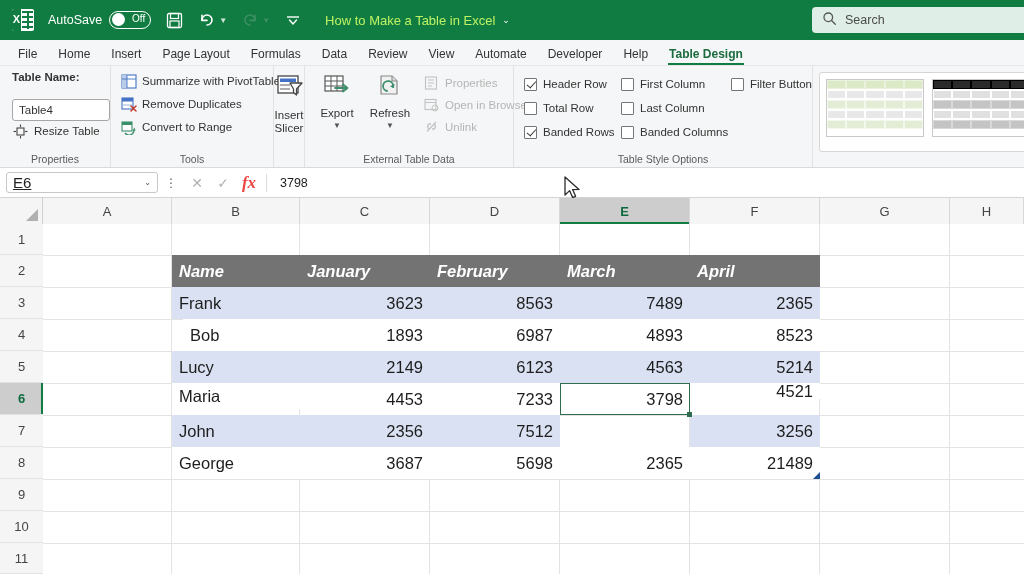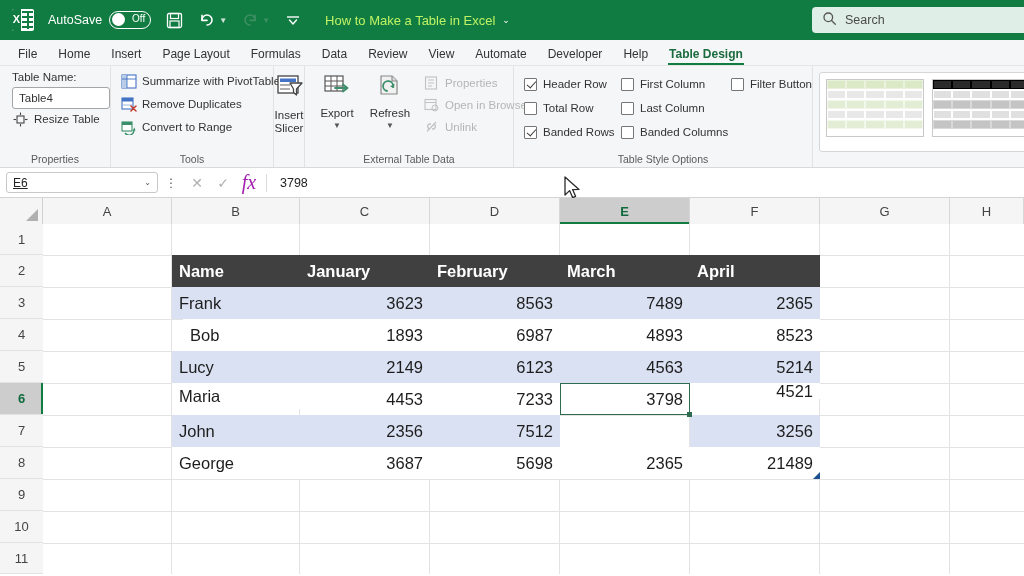--- a/index.html
+++ b/index.html
@@ -115,21 +115,21 @@
   }
   .rgroup:last-child { border-right: none; }
   .rgroup .glabel {
     position: absolute; bottom: 2px; left: 0; right: 0;
     text-align: center; font-size: 10.5px; color: #5a5a5a;
   }
   .gbody { flex: 1; }
 
   
   .g-props { width: 122px; padding-left: 12px; }
-  .g-props .tn-label { font-size: 11.5px; color: #333; margin-bottom: 4px; }
+  .g-props .tn-label { font-size: 11.5px; color: #333; margin-bottom: 16px; font-weight: bold; }
   .tn-input {
     width: 98px; height: 22px;
     border: 1px solid #a6a6a6; border-radius: 3px; background: #fff;
     font-size: 11.5px; color: #333;
     padding-left: 6px; line-height: 20px;
   }
   .row-cmd {
     display: flex; align-items: center; margin-top: 2px;
     font-size: 11.5px; color: #333; white-space: nowrap;
   }
@@ -199,27 +199,27 @@
     display: flex; align-items: center;
     border-bottom: 1px solid #d4d4d4;
   }
   .namebox {
     width: 152px; height: 21px; margin-left: 6px;
     border: 1px solid #c8c8c8; border-radius: 3px;
     background: #fff;
     display: flex; align-items: center; justify-content: space-between;
     padding: 0 6px; flex: none;
   }
-  .namebox .nb-txt { font-size: 12px; color: #222; text-decoration: underline; }
+  .namebox .nb-txt { font-size: 15px; color: #222; text-decoration: underline; }
   .namebox .nb-car { font-size: 8px; color: #555; }
   .fb-dots { margin: 0 7px; font-size: 12px; color: #555; letter-spacing: 0; flex: none; }
   .fb-ic { width: 26px; text-align: center; font-size: 14px; flex: none; }
   .fb-x { color: #b0b0b0; }
   .fb-ck { color: #b0b0b0; }
-  .fb-fx { color: #a21caf; font-style: italic; font-family: "Liberation Serif", serif; font-size: 20px; }
+  .fb-fx { color: #ef4444; font-style: italic; font-family: "Liberation Serif", serif; font-size: 17px; font-weight: bold; }
   .fb-sep { width: 1px; height: 18px; background: #dcdcdc; margin: 0 4px; flex: none; }
   .fb-input {
     flex: 1; height: 22px; margin: 0 6px 0 2px;
     font-size: 12.5px; color: #222;
     display: flex; align-items: center; padding-left: 7px;
   }
 
   
   .gridwrap { position: relative; width: 1024px; height: 376px; background: #fff; overflow: hidden; }
   .colhead {
@@ -270,21 +270,21 @@
 
   
   .cell {
     position: absolute;
     font-size: 16.5px; color: #1d1d1d;
     display: flex; align-items: center;
     padding: 0 7px;
     white-space: nowrap;
   }
   .cell.right { justify-content: flex-end; }
-  .cell.hdr { color: #ffffff; font-weight: bold; background: #404040; }
+  .cell.hdr { color: #ffffff; font-weight: bold; background: #737373; font-style: italic; }
   .cell.band { background: #D9E1F2; }
   .cell.plain { background: #ffffff; }
   .activecell {
     position: absolute;
     border: 1.6px solid #2f6b4f;
     pointer-events: none;
   }
   .activecell::after {
     content: ""; position: absolute; right: -3px; bottom: -3px;
     width: 5px; height: 5px; background: #2f6b4f;

